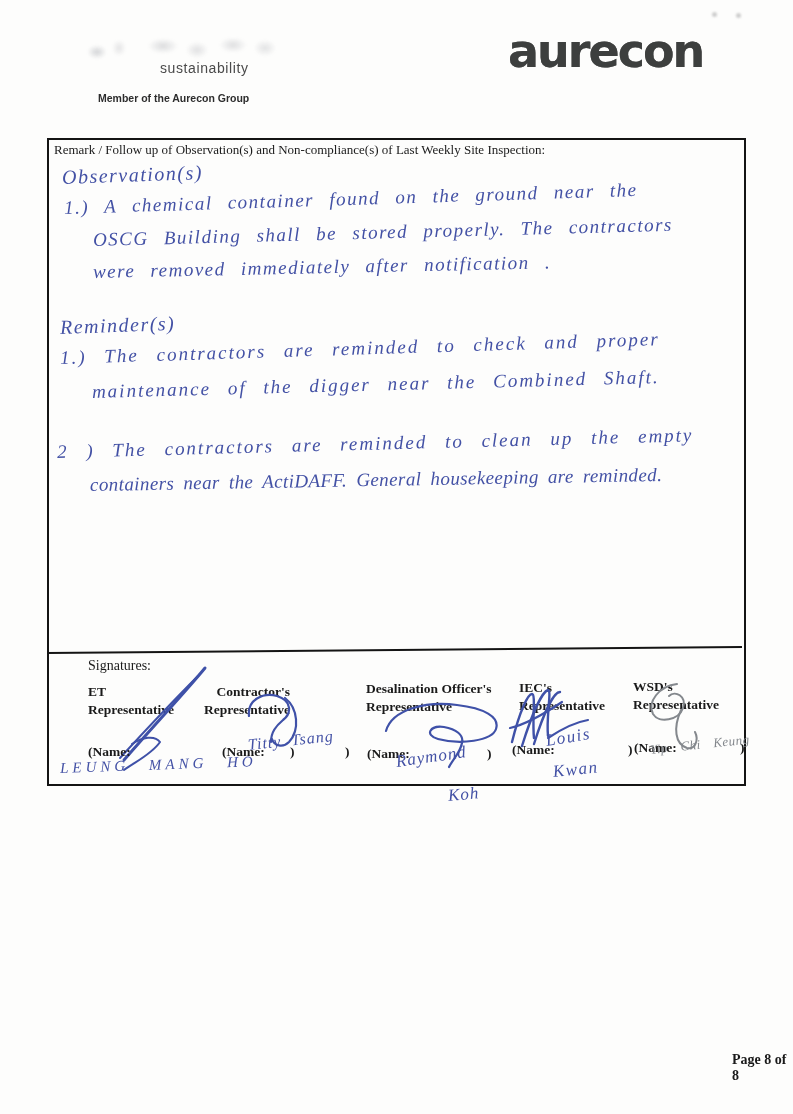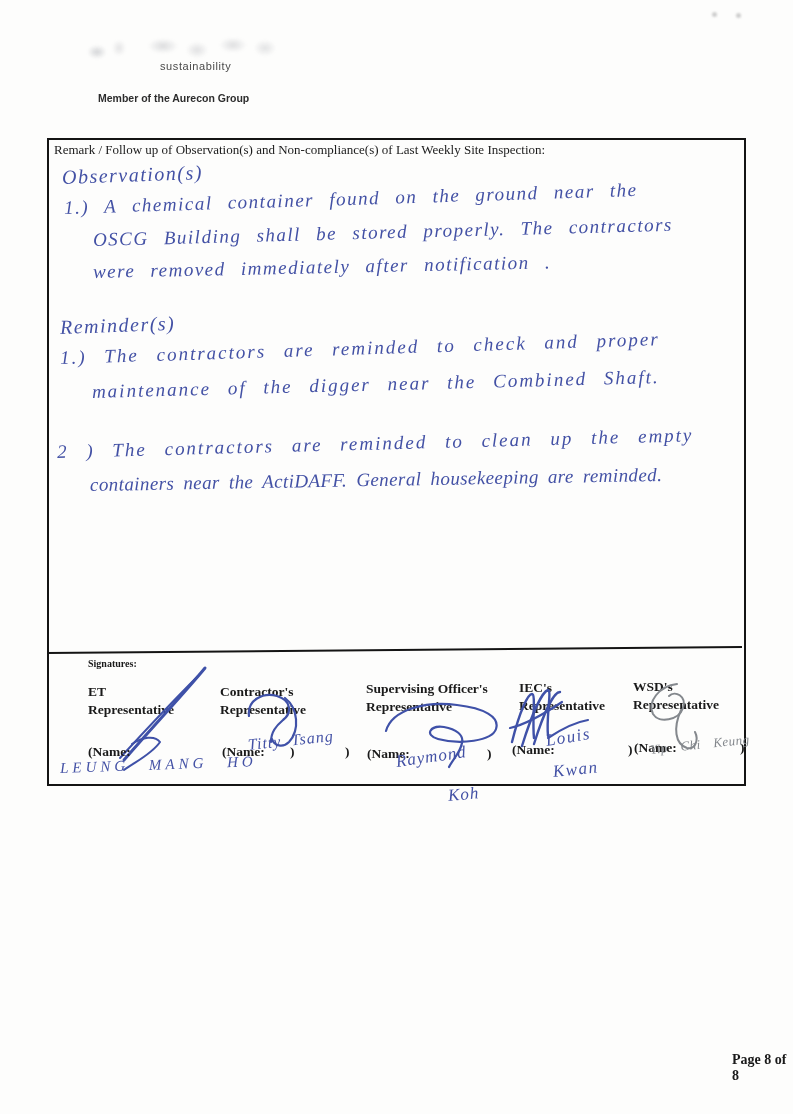--- a/index.html
+++ b/index.html
@@ -15,21 +15,21 @@
     filter:blur(1.6px); opacity:.55;
     background:
       radial-gradient(ellipse 14px 10px at 12px 22px, rgba(110,115,125,.55), transparent 70%),
       radial-gradient(ellipse 10px 12px at 34px 18px, rgba(120,120,130,.35), transparent 70%),
       radial-gradient(ellipse 22px 11px at 78px 16px, rgba(115,118,128,.45), transparent 70%),
       radial-gradient(ellipse 16px 12px at 112px 20px, rgba(120,122,132,.40), transparent 70%),
       radial-gradient(ellipse 20px 11px at 148px 15px, rgba(118,120,130,.42), transparent 70%),
       radial-gradient(ellipse 16px 12px at 180px 18px, rgba(122,124,134,.38), transparent 70%);
   }
   .sustain {
-    font-family:"Liberation Sans", sans-serif; font-size:11px; color:#4a4a4a;
+    font-family:"Liberation Sans", sans-serif; font-size:14px; color:#4a4a4a;
     letter-spacing:.6px;
   }
   .member {
     font-family:"Liberation Sans", sans-serif; font-size:10.5px; font-weight:bold; color:#2d2d2d;
   }
   .aurecon {
     font-family:"DejaVu Sans", sans-serif; font-weight:bold; font-size:46px; line-height:1;
     color:#3d3f3e; letter-spacing:-2px;
     text-shadow:0 0 1px rgba(255,255,255,.45), 0 0 .5px #2e2e2e;
   }
@@ -43,39 +43,40 @@
   
   .hw {
     font-family:"Liberation Serif", serif; font-style:italic; white-space:nowrap;
     color:#4351a5; font-size:19px; letter-spacing:1.5px; word-spacing:9px;
     transform-origin:left center;
   }
   .hw-lg { font-size:20px; }
   .hw-grey { color:#84888d; }
 
   
-  .sig-heading { font-weight:bold; font-size:10px; }
+  .sig-heading { font-weight:normal; font-size:14px; }
   .col-title { font-weight:bold; font-size:13.5px; line-height:1.3; }
   .name-label { font-weight:bold; font-size:13.5px; }
   .sig svg { display:block; overflow:visible; }
 
   .footer { font-weight:bold; font-size:14px; }
 
   
   .speck { width:5px; height:5px; border-radius:50%; background:#b9b9b9; filter:blur(1px); opacity:.7; }
 </style>
 </head>
 <body>
 
 <div class="page">
 
   <div class="abs faded-logo" style="left:85px; top:30px; width:195px; height:34px;"></div>
   <div class="abs sustain" style="left:160px; top:60px;">sustainability</div>
   <div class="abs member" style="left:98px; top:92px;">Member of the Aurecon Group</div>
 
+  <div class="abs aurecon" style="left:508px; top:28px;">aurecon</div>
 
   <div class="abs speck" style="left:712px; top:12px;"></div>
   <div class="abs speck" style="left:736px; top:13px;"></div>
 
 
   <div class="abs main-box" style="left:47px; top:138px; width:695px; height:644px;">
     <div class="remark-heading">Remark / Follow up of Observation(s) and Non-compliance(s) of Last Weekly Site Inspection:</div>
   </div>
 
   <div class="abs hw hw-lg" style="left:62px; top:166px; transform:rotate(-2deg);">Observation(s)</div>
@@ -91,26 +92,26 @@
   <div class="abs hw" style="left:90px; top:474px; transform:rotate(-1deg); letter-spacing:.4px; word-spacing:4px;">containers near the ActiDAFF. General housekeeping are reminded.</div>
 
   <div class="abs divider" style="left:47px; top:652px; width:695px; transform:rotate(-0.5deg);"></div>
 
   <div class="abs sig-heading" style="left:88px; top:658px;">Signatures:</div>
 
   <div class="abs col-title" style="left:88px; top:683px;">
     <div>ET</div>
     <div>Representative</div>
   </div>
-  <div class="abs col-title" style="left:220px; top:683px;">
+  <div class="abs col-title" style="left:204px; top:683px;text-align:right;">
     <div>Contractor's</div>
     <div>Representative</div>
   </div>
   <div class="abs col-title" style="left:366px; top:680px;">
-    <div>Supervising Officer's</div>
+    <div>Desalination Officer's</div>
     <div>Representative</div>
   </div>
   <div class="abs col-title" style="left:519px; top:679px;">
     <div>IEC's</div>
     <div>Representative</div>
   </div>
   <div class="abs col-title" style="left:633px; top:678px;">
     <div>WSD's</div>
     <div>Representative</div>
   </div>

